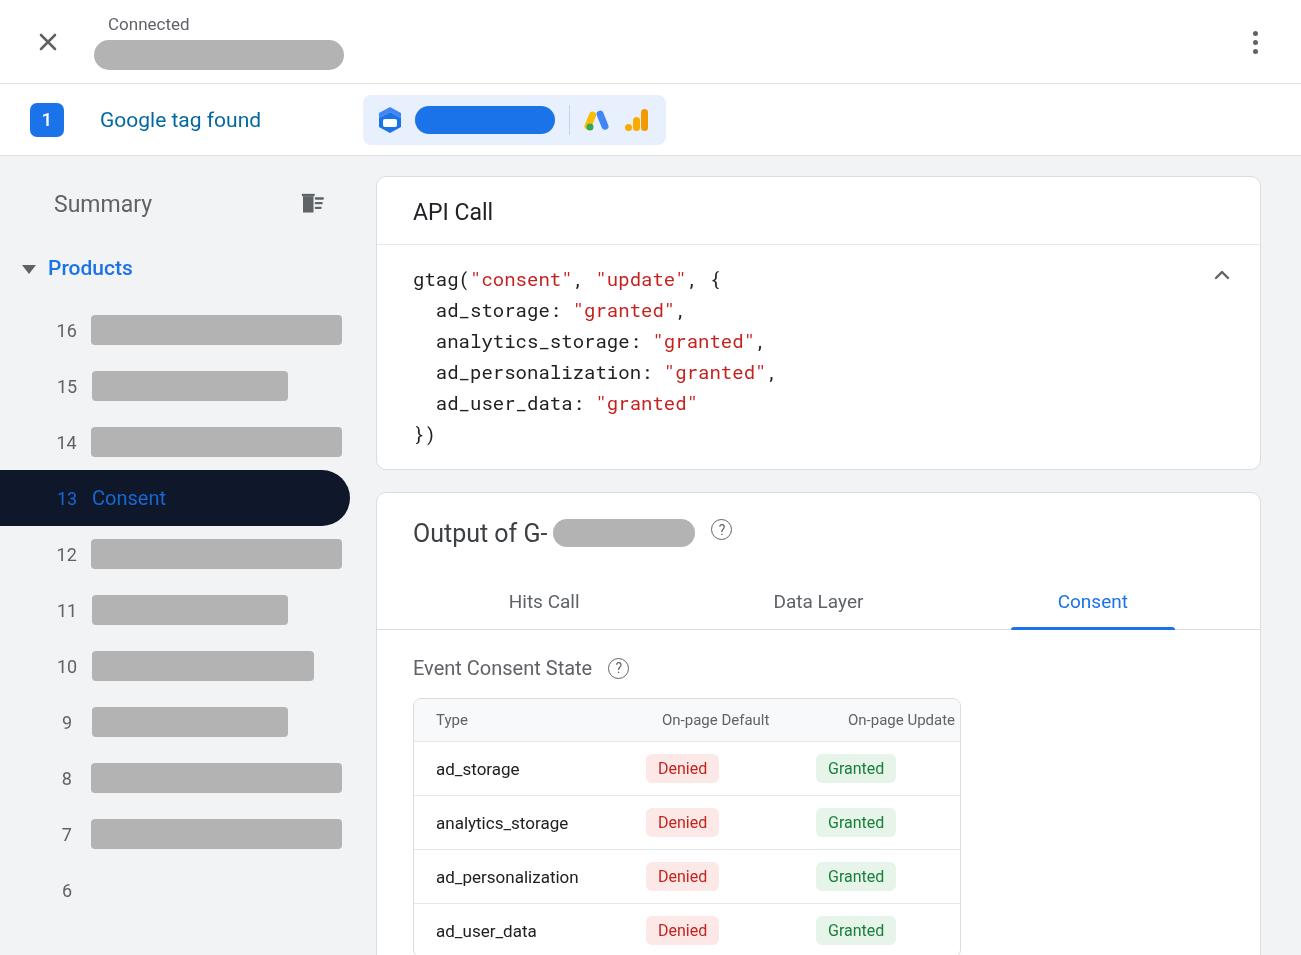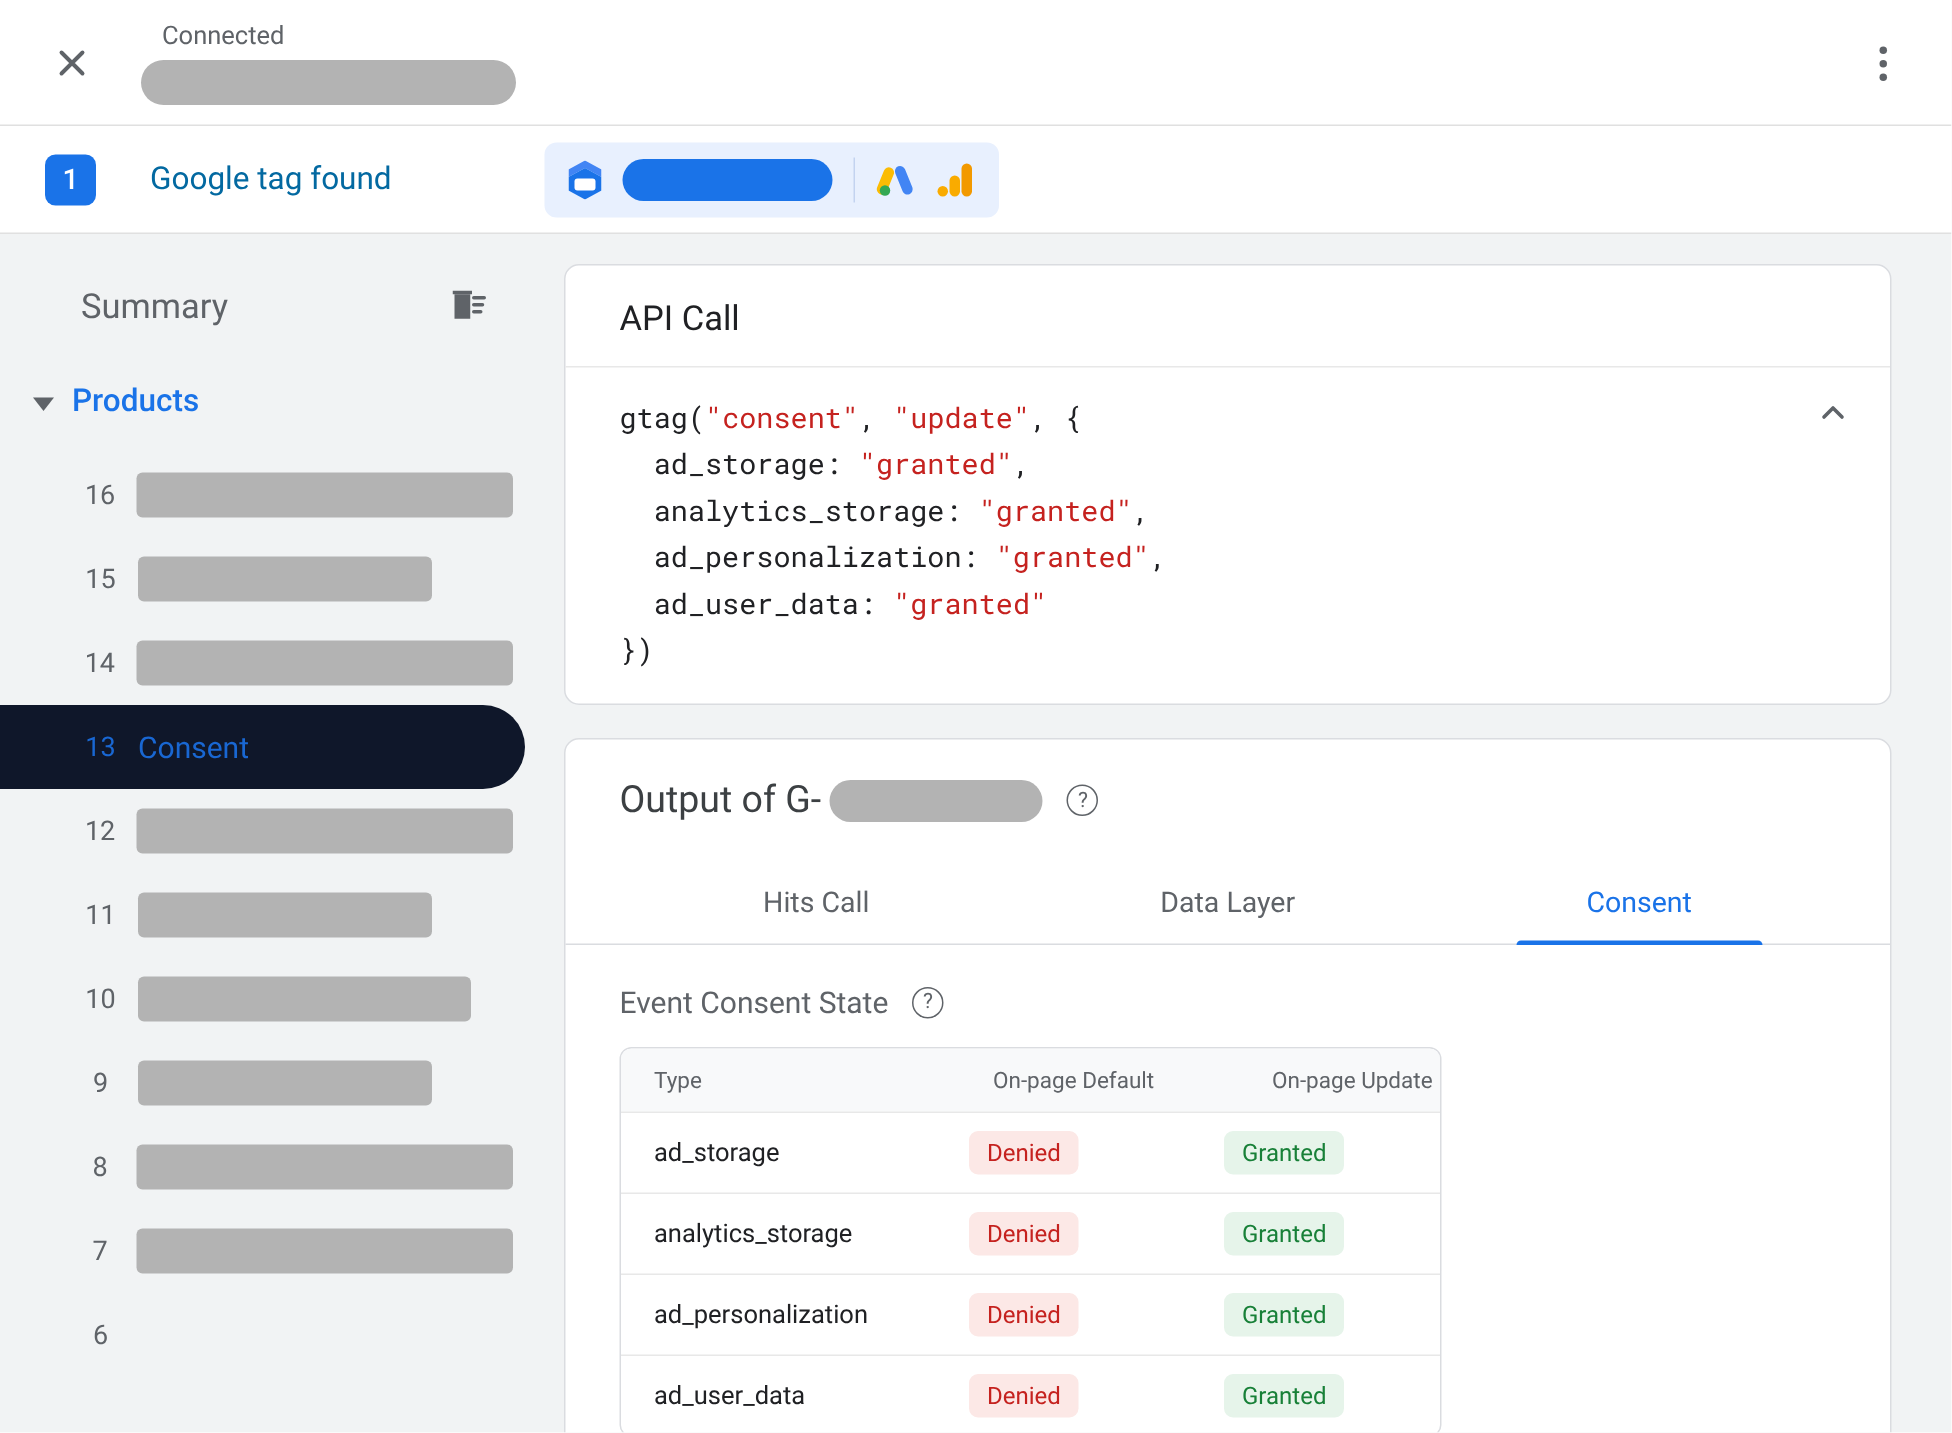--- a/index.html
+++ b/index.html
@@ -70,21 +70,21 @@
     background:#fff; border:1px solid #dadce0; border-radius:10px;
   }
 
   
   .api-card .card-header { padding:22px 36px 18px 36px; font-size:23px; color:#202124; border-bottom:1px solid #e8e8e8;}
   .api-body { position:relative; padding:18px 36px 20px 36px; font-family: "Roboto Mono", Menlo, Consolas, monospace; font-size:19px; line-height:31px; color:#202124; white-space:pre; }
   .chev-up { position:absolute; right:26px; top:18px; color:#5f6368; cursor:pointer; }
   .str { color:#c5221f; }
 
   
-  .output-header { display:flex; align-items:center; gap:10px; padding:26px 36px 10px 36px; }
+  .output-header { display:flex; gap:10px; padding:26px 36px 10px 36px; }
   .output-title { font-size:25px; color:#3c4043; }
   .g-pill { width:142px; height:28px; background:#b3b3b3; border-radius:14px; margin-left:-4px; }
   .help-icon { width:21px; height:21px; border:1.8px solid #5f6368; border-radius:50%; display:flex; align-items:center; justify-content:center; font-size:14px; color:#5f6368; margin-left:6px; cursor:default;}
 
   .tabs { display:flex; border-bottom:1px solid #dadce0; padding:0 30px; margin-top:14px;}
   .tab { flex:1; text-align:center; padding:18px 0 16px 0; font-size:19px; color:#5f6368; cursor:pointer; position:relative;}
   .tab.active { color:#1a73e8; }
   .tab.active::after { content:""; position:absolute; left:20%; right:20%; bottom:-1px; height:3px; background:#1a73e8; border-radius:3px 3px 0 0;}
 
   .consent-section { padding:26px 36px 30px 36px; }

